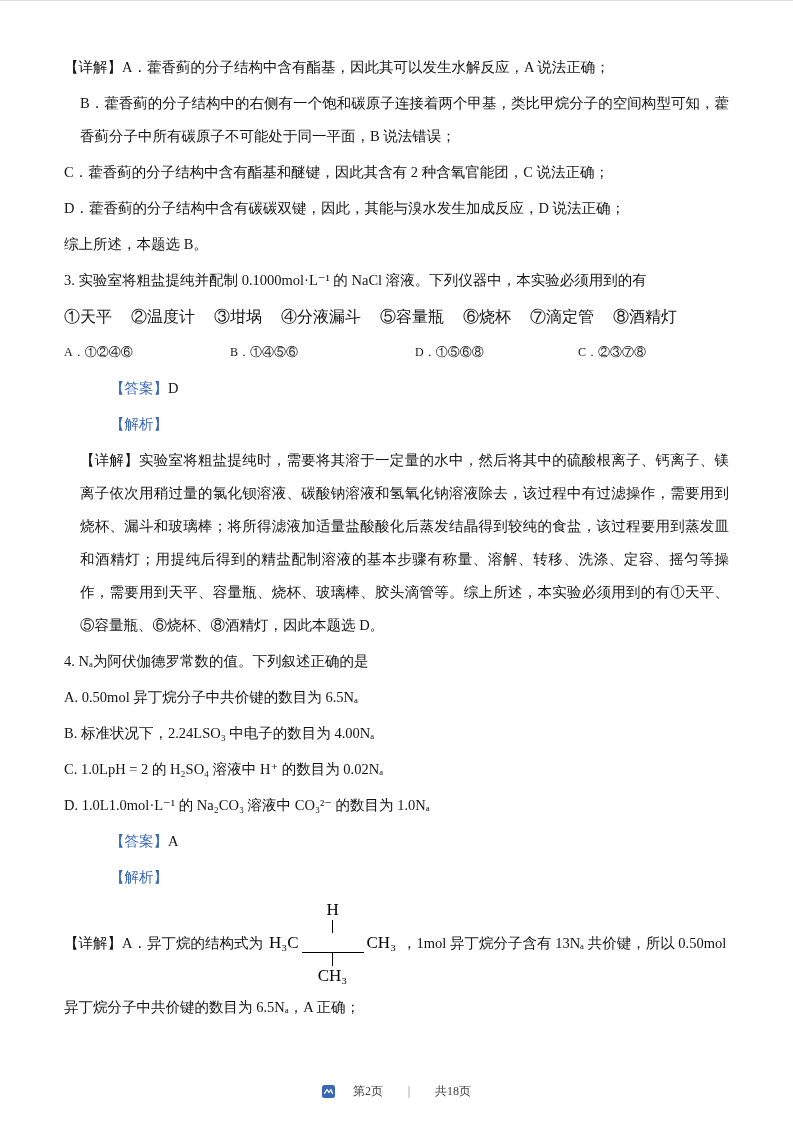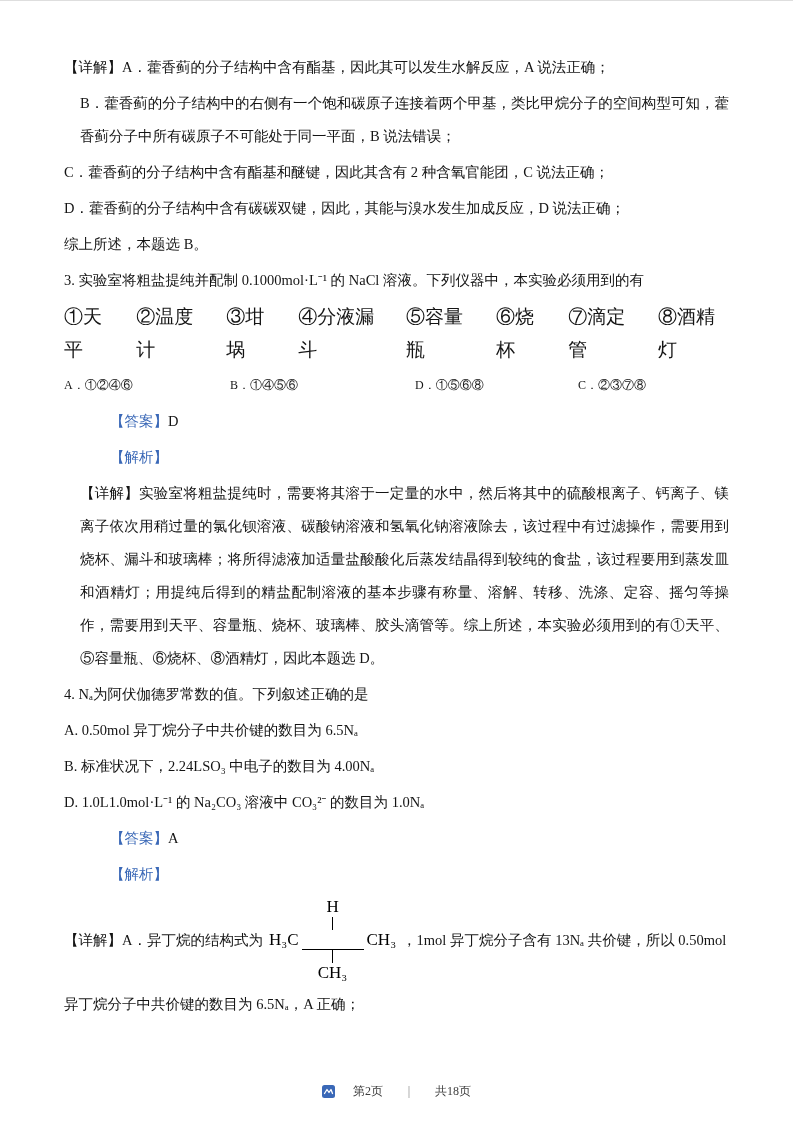--- a/index.html
+++ b/index.html
@@ -4,33 +4,33 @@
 <style>
   html, body { margin: 0; padding: 0; background: #ffffff; }
   body {
     width: 793px; height: 1122px;
     position: relative; overflow: hidden;
     font-family: "Liberation Serif", "DejaVu Serif", serif;
     color: #141414;
     border-top: 1px solid #dedede;
     box-sizing: border-box;
   }
-  .page { padding: 50px 64px 0 64px; font-family: Liberation Serif, serif; }
+  .page { padding: 50px 64px 0 64px; }
   p.line {
     margin: 0 0 3px 0;
     font-size: 14.5px;
     line-height: 33px;
     text-align: left;
     white-space: normal;
   }
   p.just { text-align: justify; margin-left: 16px; }
   .blue { color: var(--accent, #3a68b7); margin-left: 46px; }
   .inst-row {
     display: flex; gap: 19px;
-    font-size: 19px; line-height: 33px; margin-bottom: 3px;
+    font-size: 16px; line-height: 33px; margin-bottom: 3px;
   }
   .opt-grid {
     display: grid;
     grid-template-columns: 166px 185px 163px auto;
     font-size: 12px; line-height: 33px; margin-bottom: 3px;
   }
   
   .detail-flex {
     display: flex; align-items: center;
     font-size: 14.5px; line-height: 33px;
@@ -79,20 +79,21 @@
     <span>D．①⑤⑥⑧</span>
     <span>C．②③⑦⑧</span>
   </div>
   <p class="line"><span class="blue">【答案】</span><span>D</span></p>
   <p class="line"><span class="blue">【解析】</span></p>
   <p class="line just">【详解】实验室将粗盐提纯时，需要将其溶于一定量的水中，然后将其中的硫酸根离子、钙离子、镁离子依次用稍过量的氯化钡溶液、碳酸钠溶液和氢氧化钠溶液除去，该过程中有过滤操作，需要用到烧杯、漏斗和玻璃棒；将所得滤液加适量盐酸酸化后蒸发结晶得到较纯的食盐，该过程要用到蒸发皿和酒精灯；用提纯后得到的精盐配制溶液的基本步骤有称量、溶解、转移、洗涤、定容、摇匀等操作，需要用到天平、容量瓶、烧杯、玻璃棒、胶头滴管等。综上所述，本实验必须用到的有①天平、⑤容量瓶、⑥烧杯、⑧酒精灯，因此本题选 D。</p>
 
   <p class="line">4. Nₐ为阿伏伽德罗常数的值。下列叙述正确的是</p>
   <p class="line">A. 0.50mol 异丁烷分子中共价键的数目为 6.5Nₐ</p>
   <p class="line">B. 标准状况下，2.24LSO₃ 中电子的数目为 4.00Nₐ</p>
+  <p class="line">C. 1.0LpH = 2 的 H₂SO₄ 溶液中 H⁺ 的数目为 0.02Nₐ</p>
   <p class="line">D. 1.0L1.0mol·L⁻¹ 的 Na₂CO₃ 溶液中 CO₃²⁻ 的数目为 1.0Nₐ</p>
   <p class="line"><span class="blue">【答案】</span><span>A</span></p>
   <p class="line"><span class="blue">【解析】</span></p>
 
   <div class="detail-flex">
     <span>【详解】A．异丁烷的结构式为</span>
     <span class="struct">
       <span>H</span>
       <span class="s-vline"></span>
       <span class="s-mid">

